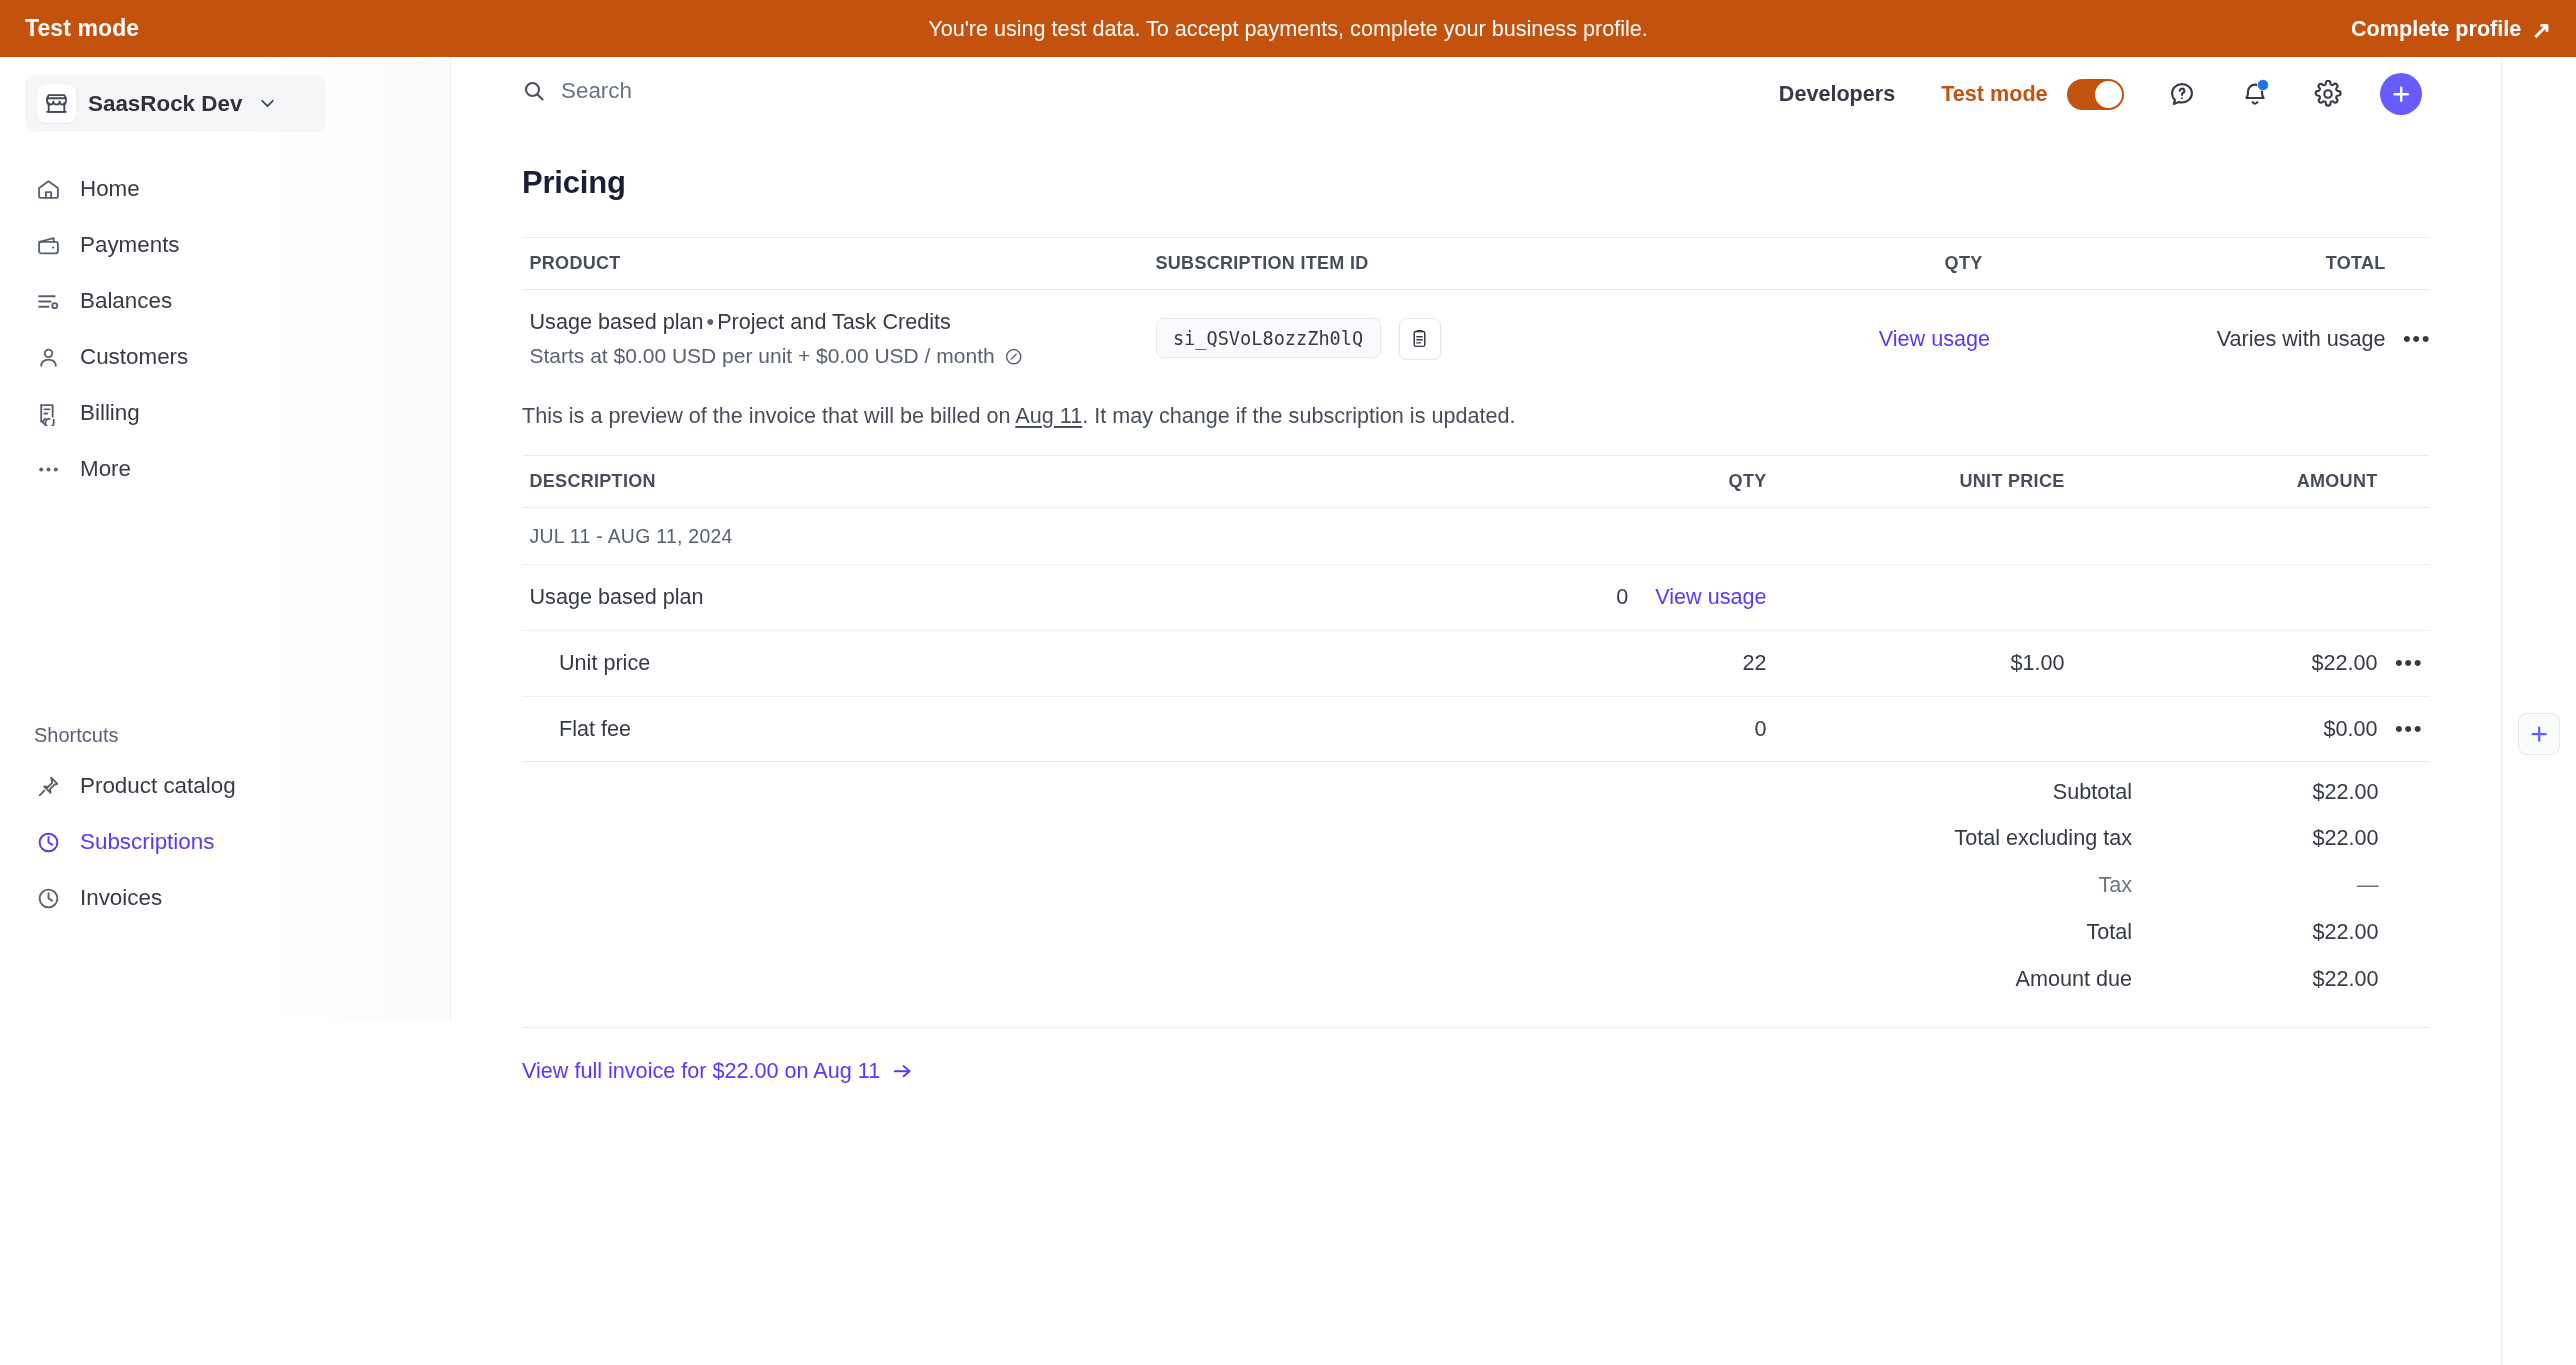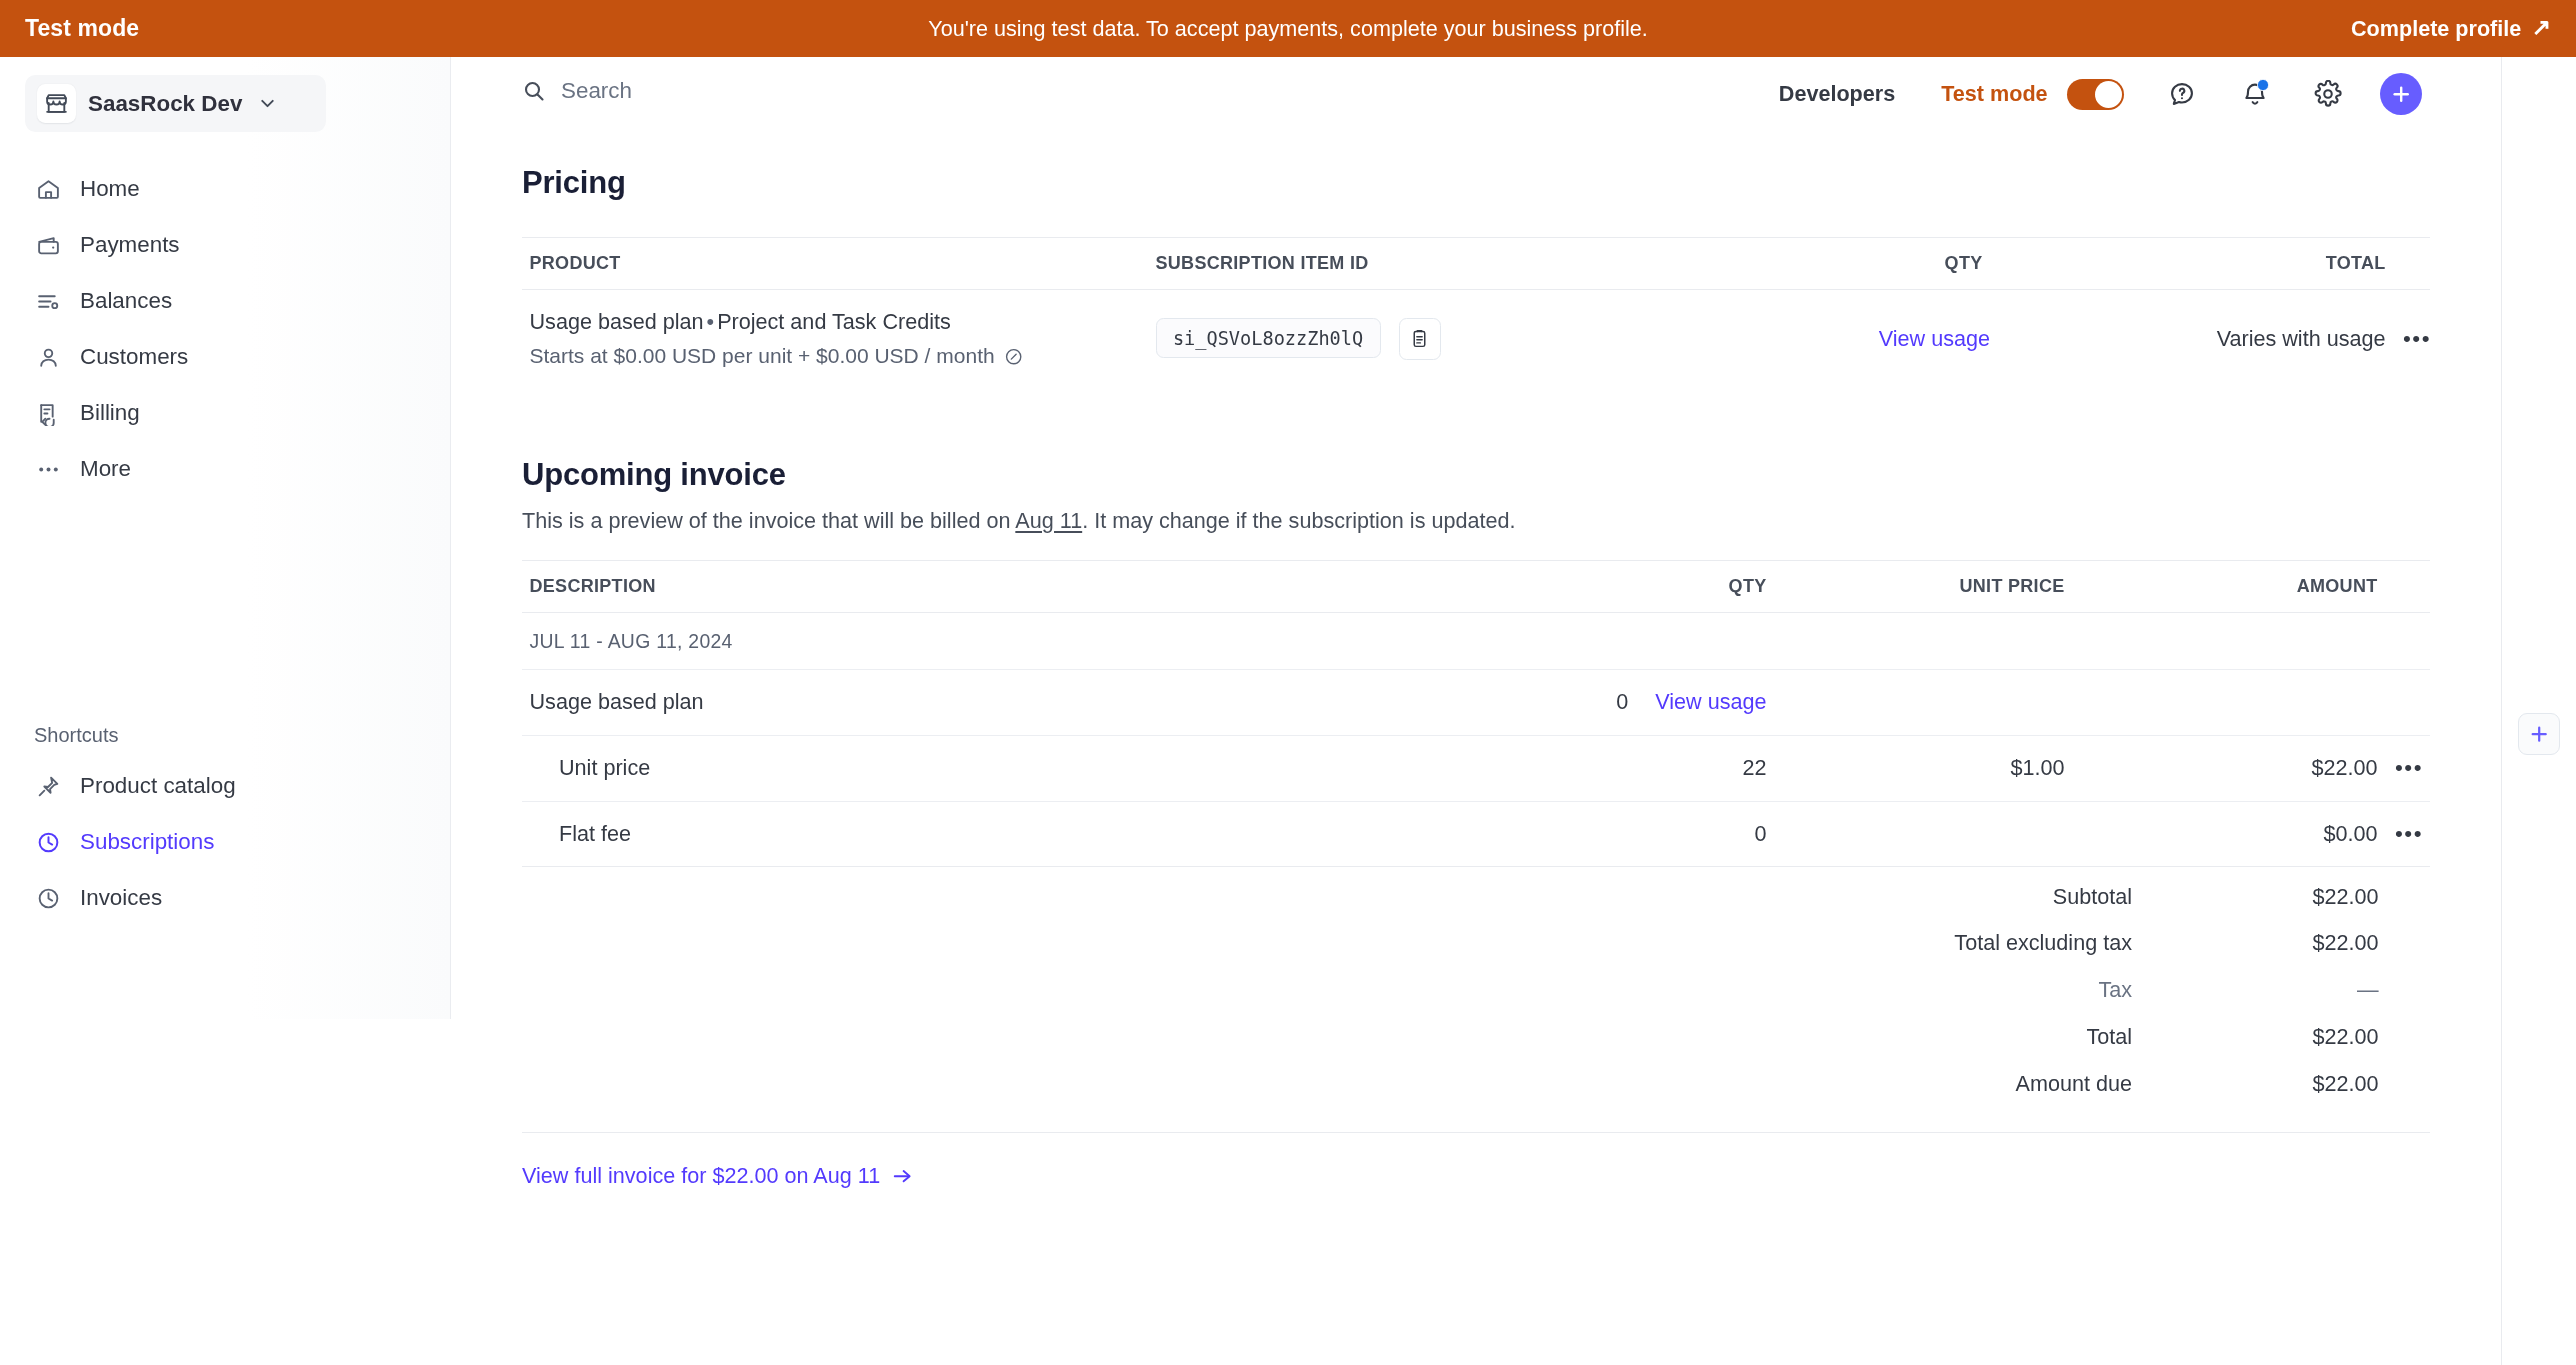--- a/index.html
+++ b/index.html
@@ -23,21 +23,21 @@
     position: absolute; left: 25px;
     font-size: 23px; font-weight: 700; letter-spacing: 0.1px;
   }
   .test-banner-center {
     width: 100%; text-align: center;
     font-size: 21.6px; font-weight: 400;
   }
   .test-banner-right {
     position: absolute; right: 25px;
     font-size: 21.6px; font-weight: 700;
-    display: flex; align-items: flex-start; gap: 10.4px;
+    display: flex; align-items: flex-end; gap: 10.4px;
     cursor: pointer;
     margin-left: 39px;
   }
   .ext-arrow { display: inline-block; font-size: 23px; line-height: 1; }
 
   
   .sidebar {
     position: absolute; top: 57px; left: 0;
     width: 451px; height: 962px;
     background: linear-gradient(to right, #ffffff 0%, #ffffff 55%, #fafbfc 100%);
@@ -505,21 +505,20 @@
         </td>
         <td class="rightish" style="text-align:right;">
           <span class="link">View usage</span>
         </td>
         <td class="right">Varies with usage</td>
         <td class="right"><span class="dots-btn">•••</span></td>
       </tr>
     </tbody>
   </table>
 
-  <div class="section-title" style="margin-top:69px;">Upcoming invoice</div>
   <div class="section-sub">
     <span>This is a preview of the invoice that will be billed on </span><span class="sub-link">Aug 11</span><span>. It may change if the subscription is updated.</span>
   </div>
 
   <table style="margin-top:25px;">
     <colgroup>
           <col style="width:954px">
           <col style="width:298px">
           <col style="width:298px">
           <col style="width:313px">

